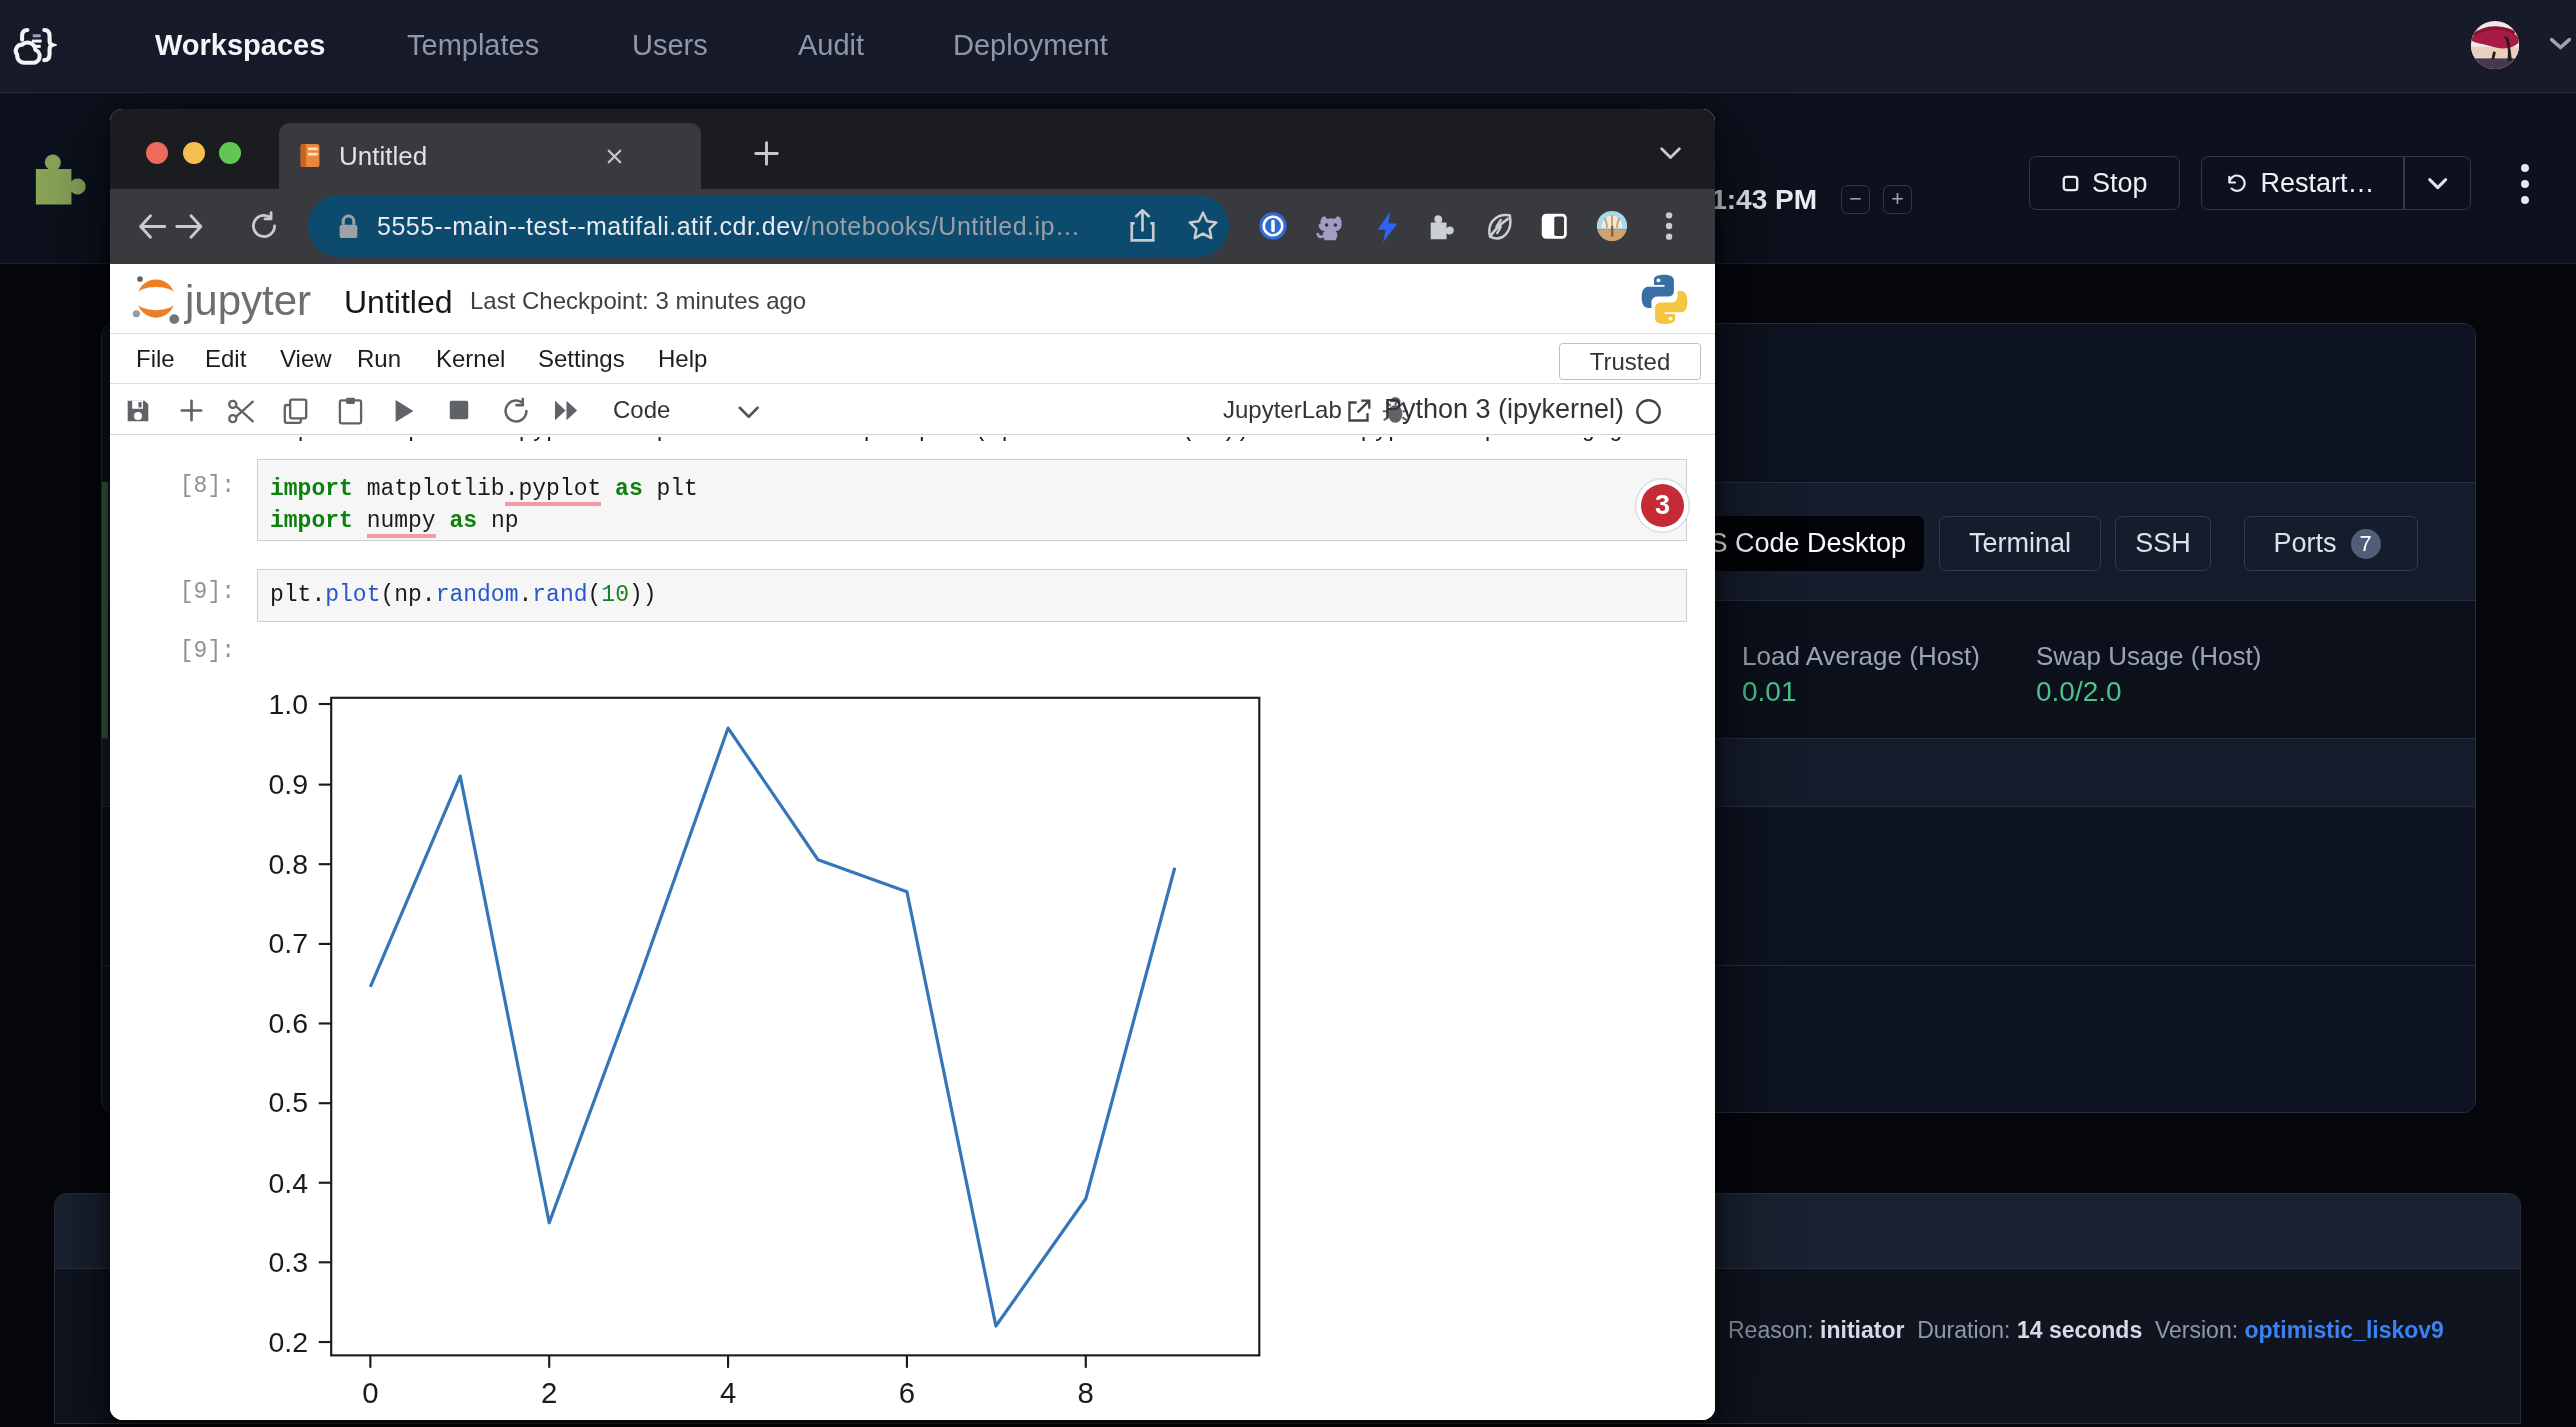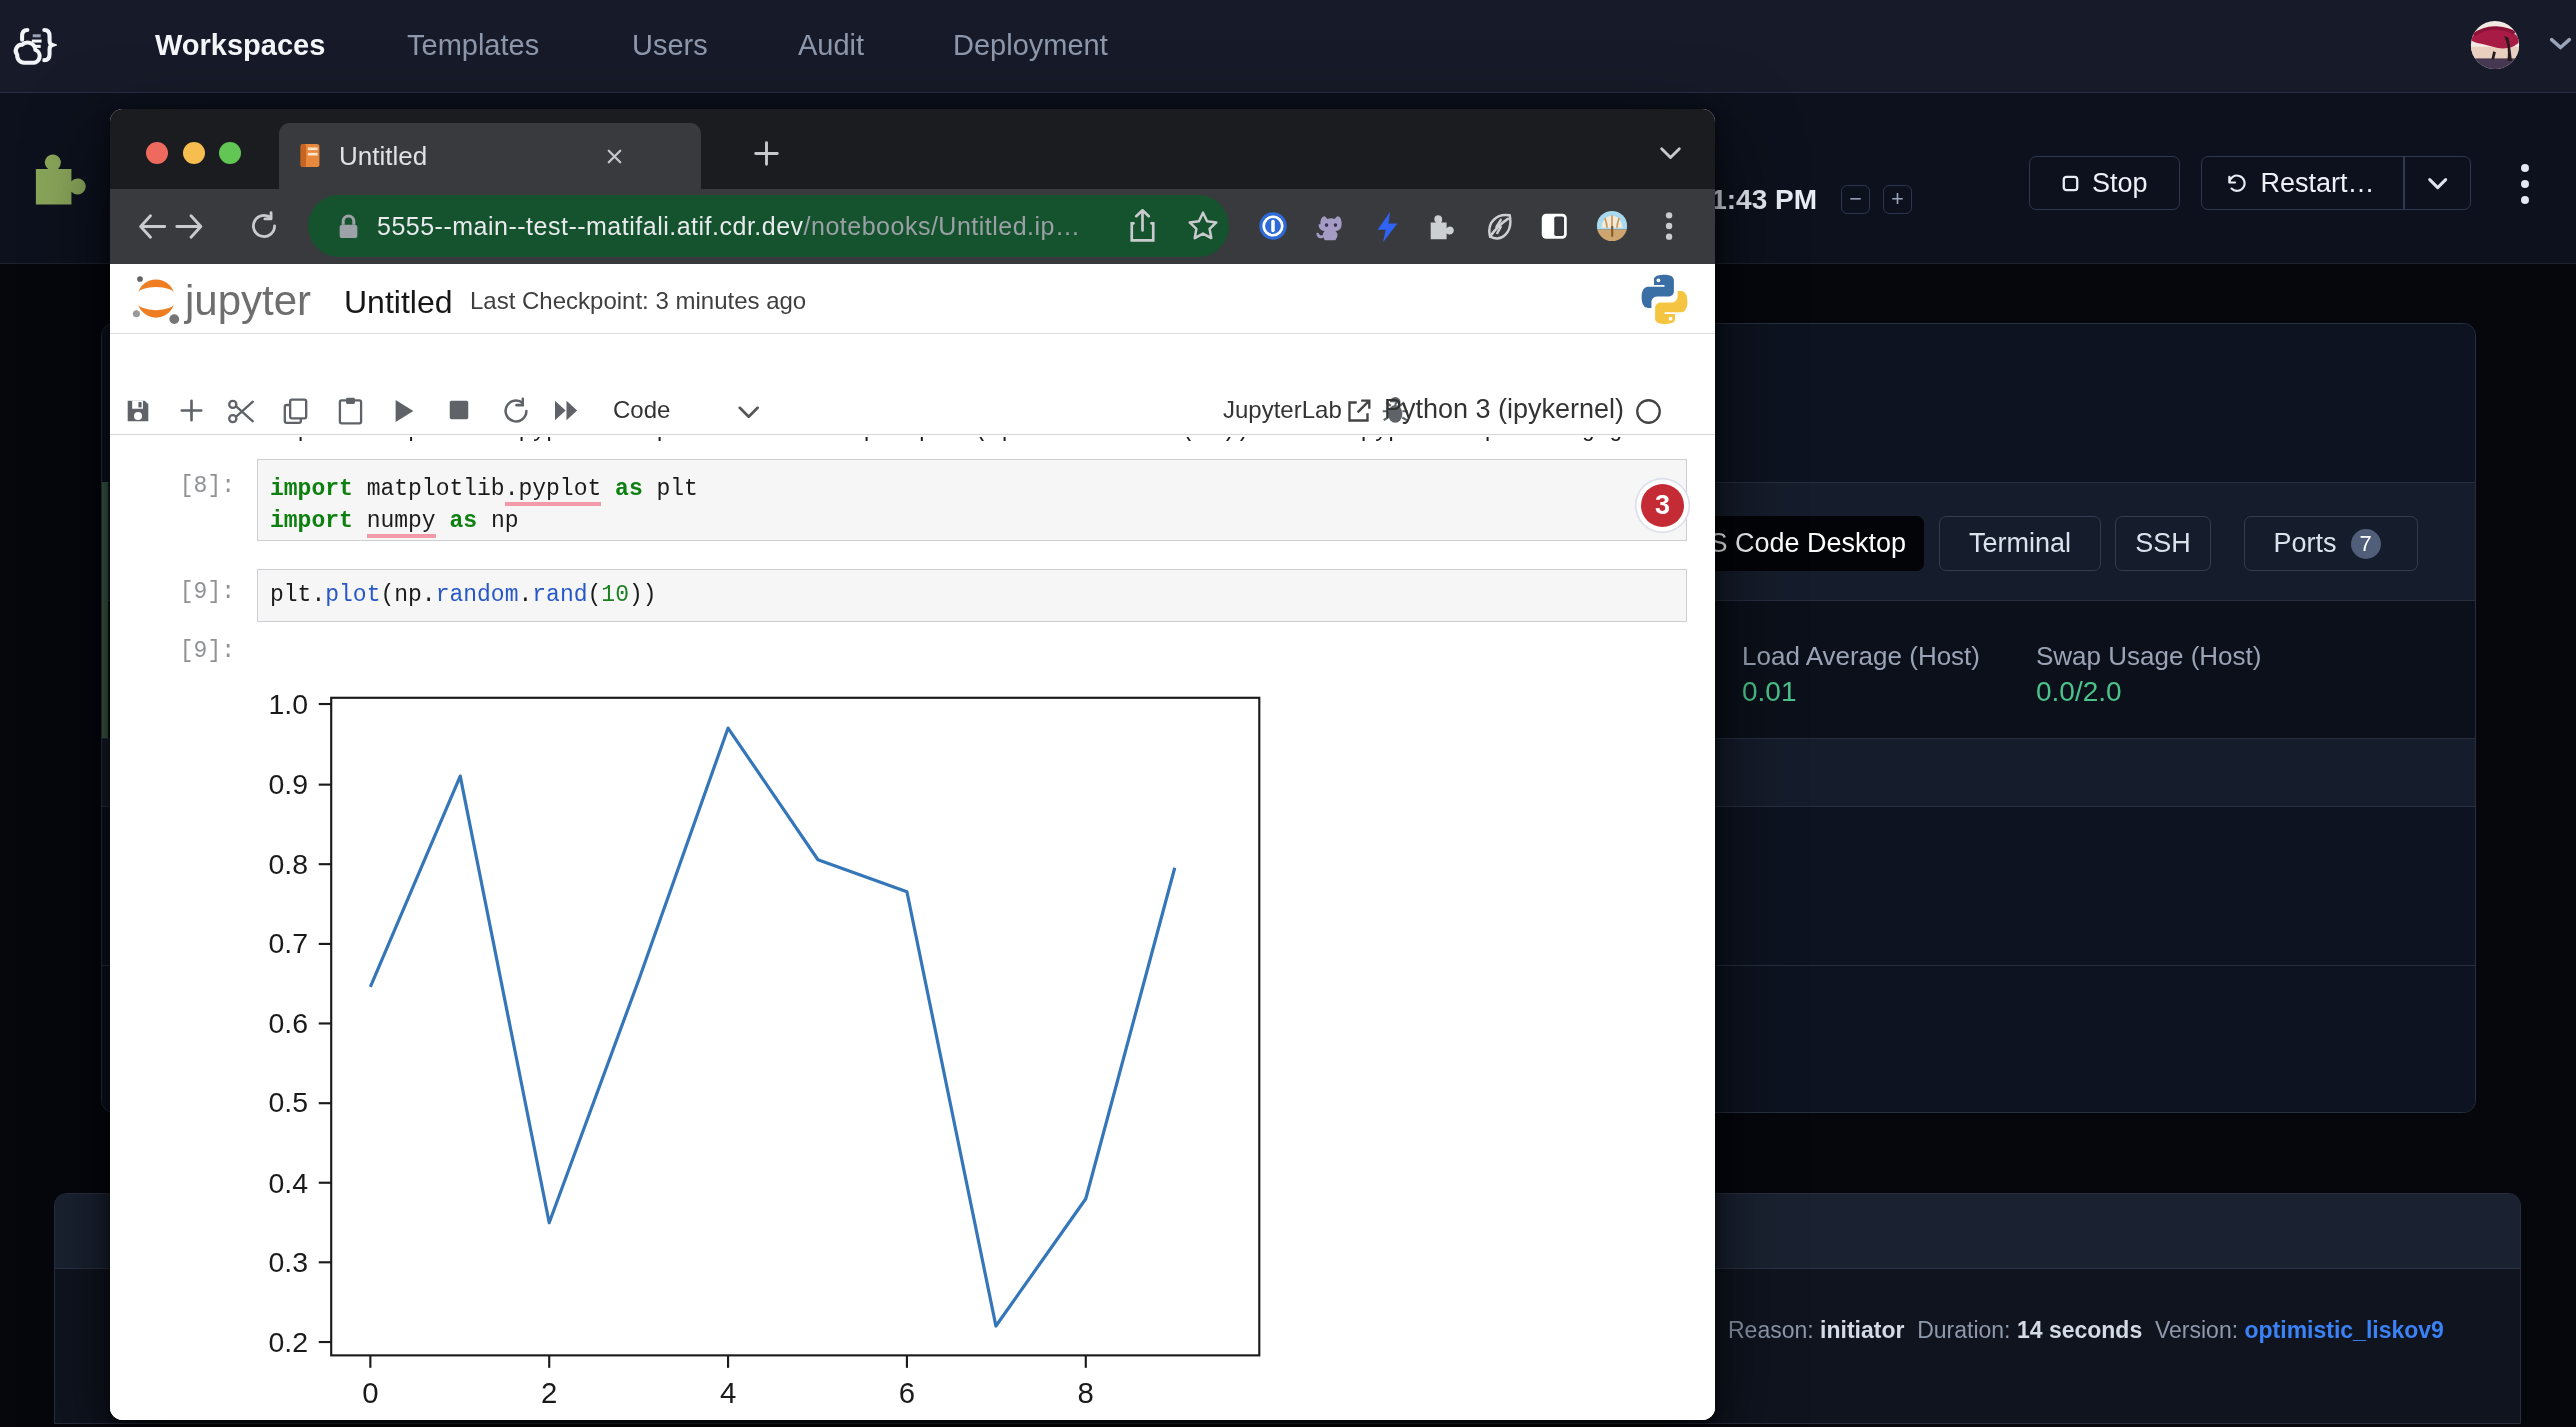--- a/index.html
+++ b/index.html
@@ -18,21 +18,21 @@
   #panel1 { position:absolute; left:101px; top:323px; width:2375px; height:790px; background:#0d1320; border:1.8px solid #28303f; border-radius:12.5px; overflow:hidden; }
   .band { position:absolute; left:0; width:2375px; }
   #panel2 { position:absolute; left:54px; top:1193px; width:2467px; height:231px; background:#0f141f; border:1.8px solid #28303f; border-radius:12.5px 12.5px 0 0; overflow:hidden; }
   .wbtn { position:absolute; top:192px; height:55px; border:1.8px solid #333d52; border-radius:7.1px; color:#dbe2ee; font-size:27px; display:flex; align-items:center; justify-content:center; }
   
   #win { position:absolute; left:110px; top:109px; width:1605px; height:1311px; border-radius:12.5px; background:#fff; box-shadow:0 27px 80px rgba(0,0,0,.65), 0 3.6px 16px rgba(0,0,0,.5); overflow:hidden; }
   #tabstrip { position:absolute; left:0; top:0; width:1605px; height:80px; background:#1b1c1f; }
   .light { position:absolute; top:33px; width:22px; height:22px; border-radius:50%; }
   #tab { position:absolute; left:169px; top:14.2px; width:422px; height:66px; background:#393a3d; border-radius:10.7px 10.7px 0 0; }
   #toolbar { position:absolute; left:0; top:80px; width:1605px; height:75px; background:#393a3d; }
-  #pill { position:absolute; left:198px; top:6.2px; width:921px; height:62px; border-radius:31px; background:#14532d; }
+  #pill { position:absolute; left:198px; top:6.2px; width:921px; height:62px; border-radius:31px; background:#0c4a6e; }
   
   #jhead { position:absolute; left:0; top:155px; width:1605px; height:70px; background:#fff; border-bottom:1.8px solid #dedede; }
   #jmenu { position:absolute; left:0; top:227px; width:1605px; height:48px; background:#fff; border-bottom:1.8px solid #dedede; }
   .mi { position:absolute; top:0; height:46px; line-height:46px; font-size:24px; color:#1c1c1c; }
   #jtool { position:absolute; left:0; top:277px; width:1605px; height:49px; background:#fff; border-bottom:1.8px solid #d6d6d6; }
   #nb { position:absolute; left:0; top:328px; width:1605px; height:984px; background:#fff; overflow:hidden; }
   .code { font-family:"Liberation Mono", monospace; font-size:23px; line-height:32px; color:#1b1b1b; white-space:pre; }
   .kw { color:#0e8010; font-weight:bold; }
   .fn { color:#2757c9; }
   .num { color:#1b8021; }
@@ -233,20 +233,30 @@
         <circle cx="6" cy="48" r="4" fill="#9a9a9a"></circle>
         <circle cx="10" cy="9" r="3.2" fill="#616161"></circle>
       </svg>
       <div class="abs" style="left:75px;top:12.5px;font-size:42px;color:#6e6e6e;letter-spacing:0px">jupyter</div>
       <div class="abs" style="left:234px;top:19.6px;font-size:32px;color:#161616">Untitled</div>
       <div class="abs" style="left:360px;top:23px;font-size:24px;color:#3f3f3f">Last Checkpoint: 3 minutes ago</div>
       <svg class="abs" style="left:1527px;top:8px" width="55" height="55" viewBox="0 0 48 48">
         <path d="M23.8 2.5 c-9.6 0-9 4.2-9 4.2 v4.6 h9.2 v1.5 H10.2 c0 0-6.2-.8-6.2 9.1 c0 9.9 5.4 9.5 5.4 9.5 h3.2 v-4.6 c0 0-.2-5.4 5.3-5.4 h9.2 c0 0 5.1.1 5.1-4.9 V7.6 c0 0 .8-5.1-8.4-5.1z M18.7 5.6 a1.7 1.7 0 1 1 0 3.4 a1.7 1.7 0 0 1 0-3.4z" fill="#3a6fa5"></path>
         <path d="M24.2 45.5 c9.6 0 9-4.2 9-4.2 v-4.6 h-9.2 v-1.5 h13.8 c0 0 6.2.8 6.2-9.1 c0-9.9-5.4-9.5-5.4-9.5 h-3.2 v4.6 c0 0 .2 5.4-5.3 5.4 h-9.2 c0 0-5.1-.1-5.1 4.9 v8.9 c0 0-.8 5.1 8.4 5.1z M29.3 42.4 a1.7 1.7 0 1 1 0-3.4 a1.7 1.7 0 0 1 0 3.4z" fill="#f5c542"></path>
       </svg>
+    </div>
+    <div id="jmenu">
+      <div class="mi" style="left:26px">File</div>
+      <div class="mi" style="left:95px">Edit</div>
+      <div class="mi" style="left:170px">View</div>
+      <div class="mi" style="left:247px">Run</div>
+      <div class="mi" style="left:326px">Kernel</div>
+      <div class="mi" style="left:428px">Settings</div>
+      <div class="mi" style="left:548px">Help</div>
+      <div class="abs" style="left:1449px;top:7.1px;width:142px;height:37px;border:1.8px solid #bfbfbf;border-radius:3.6px;font-size:24px;color:#333;display:flex;align-items:center;justify-content:center">Trusted</div>
     </div>
     <div id="jtool">
       <svg class="abs" style="left:15px;top:11.6px" width="26" height="26" viewBox="0 0 29 29">
         <path d="M3 3 h19 l4 4 v19 h-23z" fill="#5f6368"></path>
         <rect x="8" y="3" width="12" height="9" fill="#fff"></rect>
         <rect x="15" y="4.5" width="3.5" height="6" fill="#5f6368"></rect>
         <circle cx="14.5" cy="20" r="4.5" fill="#fff"></circle>
       </svg>
       <svg class="abs" style="left:70px;top:13.4px" width="23" height="23" viewBox="0 0 26 26">
         <path d="M13 2 v22 M2 13 h22" stroke="#5f6368" stroke-width="3" stroke-linecap="round"></path>

